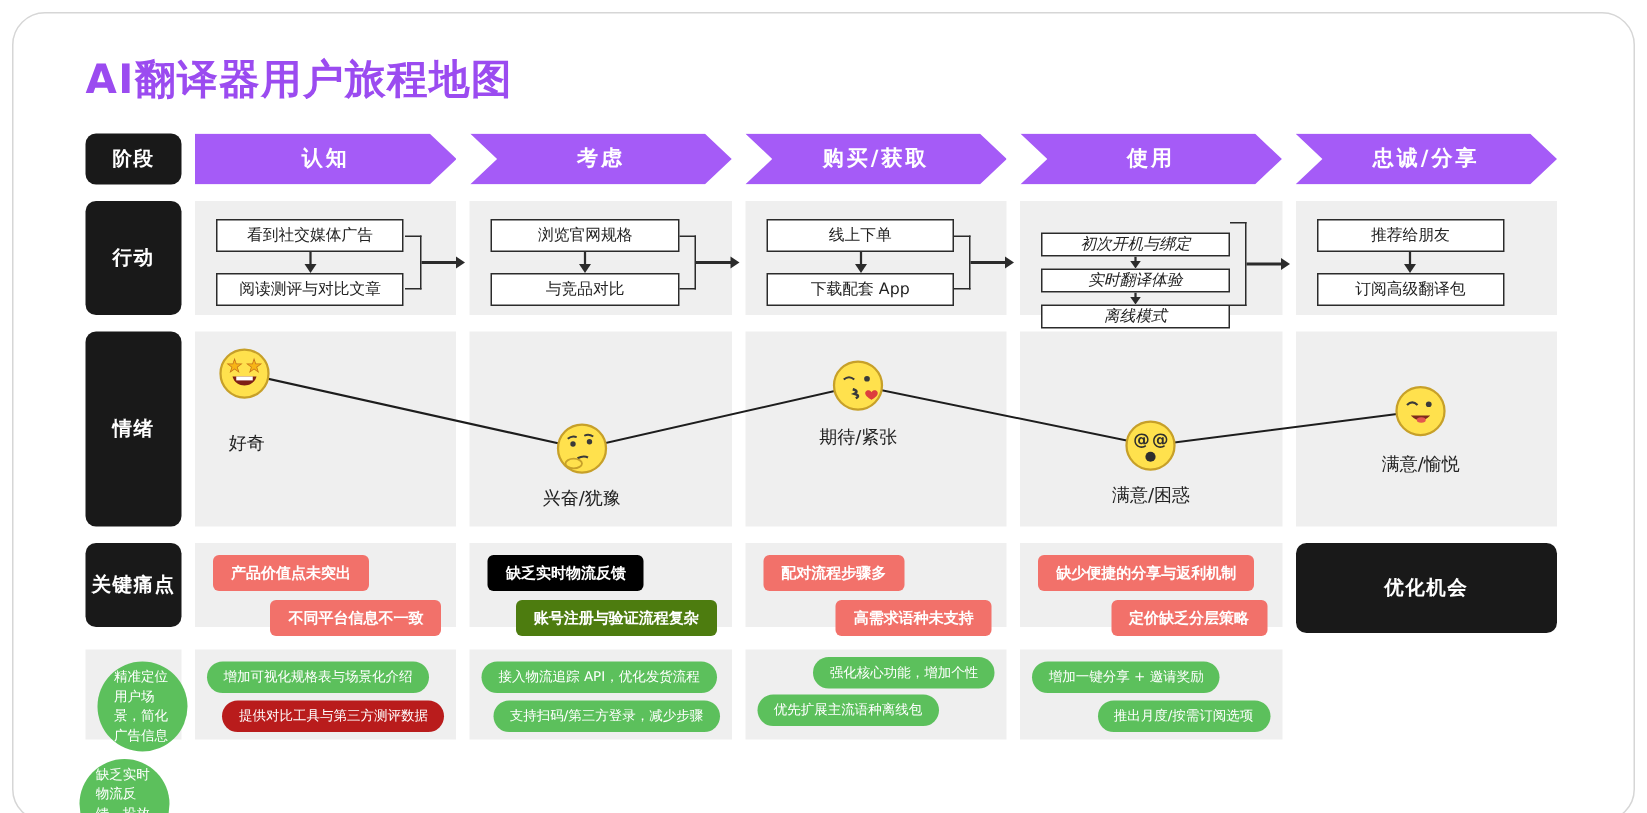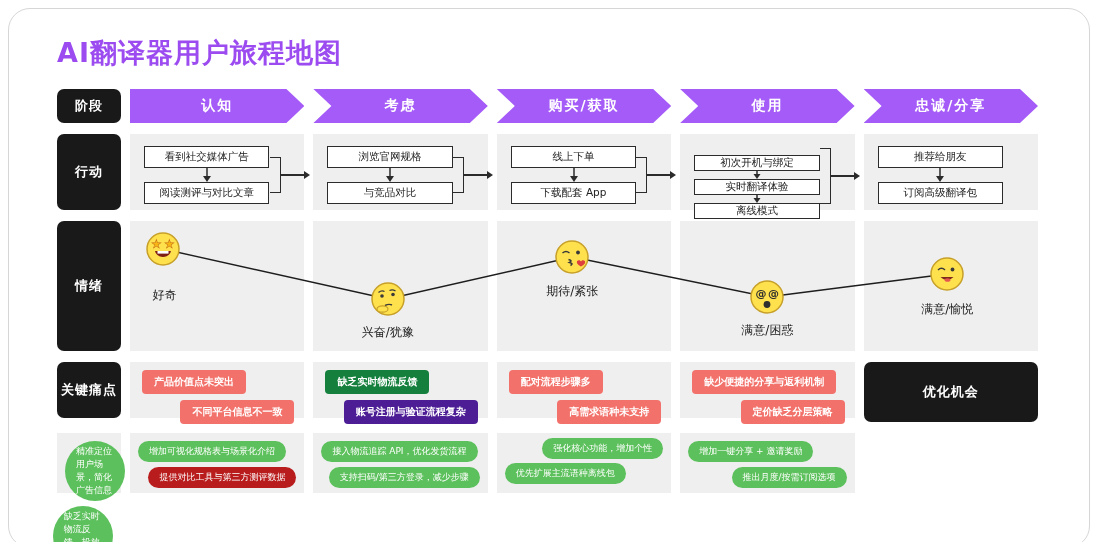--- a/index.html
+++ b/index.html
@@ -14,21 +14,21 @@
   
   .chev { height:34px; background:#a55bf7; color:#fff; font-weight:bold; font-size:14px;
           display:flex; align-items:center; justify-content:center; letter-spacing:2px;
           clip-path:polygon(0 0, calc(100% - 18px) 0, 100% 50%, calc(100% - 18px) 100%, 0 100%, 18px 50%); }
   .chev.first { clip-path:polygon(0 0, calc(100% - 18px) 0, 100% 50%, calc(100% - 18px) 100%, 0 100%); }
   .h34{height:34px}.h76{height:76px}.h130{height:130px}.h56{height:56px}.h60{height:60px}
   
   .panel { background:#efefef; position:relative; overflow:visible; }
   
   .acol { padding-top:12px; display:flex; flex-direction:column; }
-  .acol.three { padding-top:21px; }
+  .acol.three { padding-top:21px;font-style:italic; }
   .abox { width:72%; margin-left:8%; height:22px; background:#fff; border:1.5px solid #2b2b2b;
           display:flex; align-items:center; justify-content:center; font-size:10.5px; color:#222; }
   .acol.three .abox { height:20px; }
   .varrow { width:72%; margin-left:8%; height:14px; display:flex; align-items:center; justify-content:center; }
   .acol.three .varrow { height:8px; }
   .bracket { position:absolute; left:80%; width:11px; border:1.5px solid #2b2b2b; border-left:none; }
   .acol .bracket.two { top:23px; height:36px; }
   .acol .bracket.three { top:14px; height:56px; }
   .outarrow { position:absolute; left:calc(80% + 11px); width:24px; height:1.5px; background:#2b2b2b; z-index:5; }
   .outarrow::after { content:""; position:absolute; right:-5px; top:-3.25px; width:0; height:0;
@@ -209,22 +209,22 @@
       <div class="emolabel" style="left:90%; top:80px;">满意/愉悦</div>
     </div>
 
     <div class="rowlabel h56">关键痛点</div>
 
     <div class="panel pcol h56">
       <div class="pbox l" style="background:#f2716a">产品价值点未突出</div>
       <div class="pbox r" style="background:#f2716a">不同平台信息不一致</div>
     </div>
     <div class="panel pcol h56">
-      <div class="pbox l" style="background:#15803d">缺乏实时物流反馈</div>
-      <div class="pbox r" style="background:#4c1d95">账号注册与验证流程复杂</div>
+      <div class="pbox l" style="background:#000000">缺乏实时物流反馈</div>
+      <div class="pbox r" style="background:#4d7c0f">账号注册与验证流程复杂</div>
     </div>
     <div class="panel pcol h56">
       <div class="pbox l" style="background:#f2716a">配对流程步骤多</div>
       <div class="pbox r" style="background:#f2716a">高需求语种未支持</div>
     </div>
     <div class="panel pcol h56">
       <div class="pbox l" style="background:#f2716a">缺少便捷的分享与返利机制</div>
       <div class="pbox r" style="background:#f2716a">定价缺乏分层策略</div>
     </div>
 

